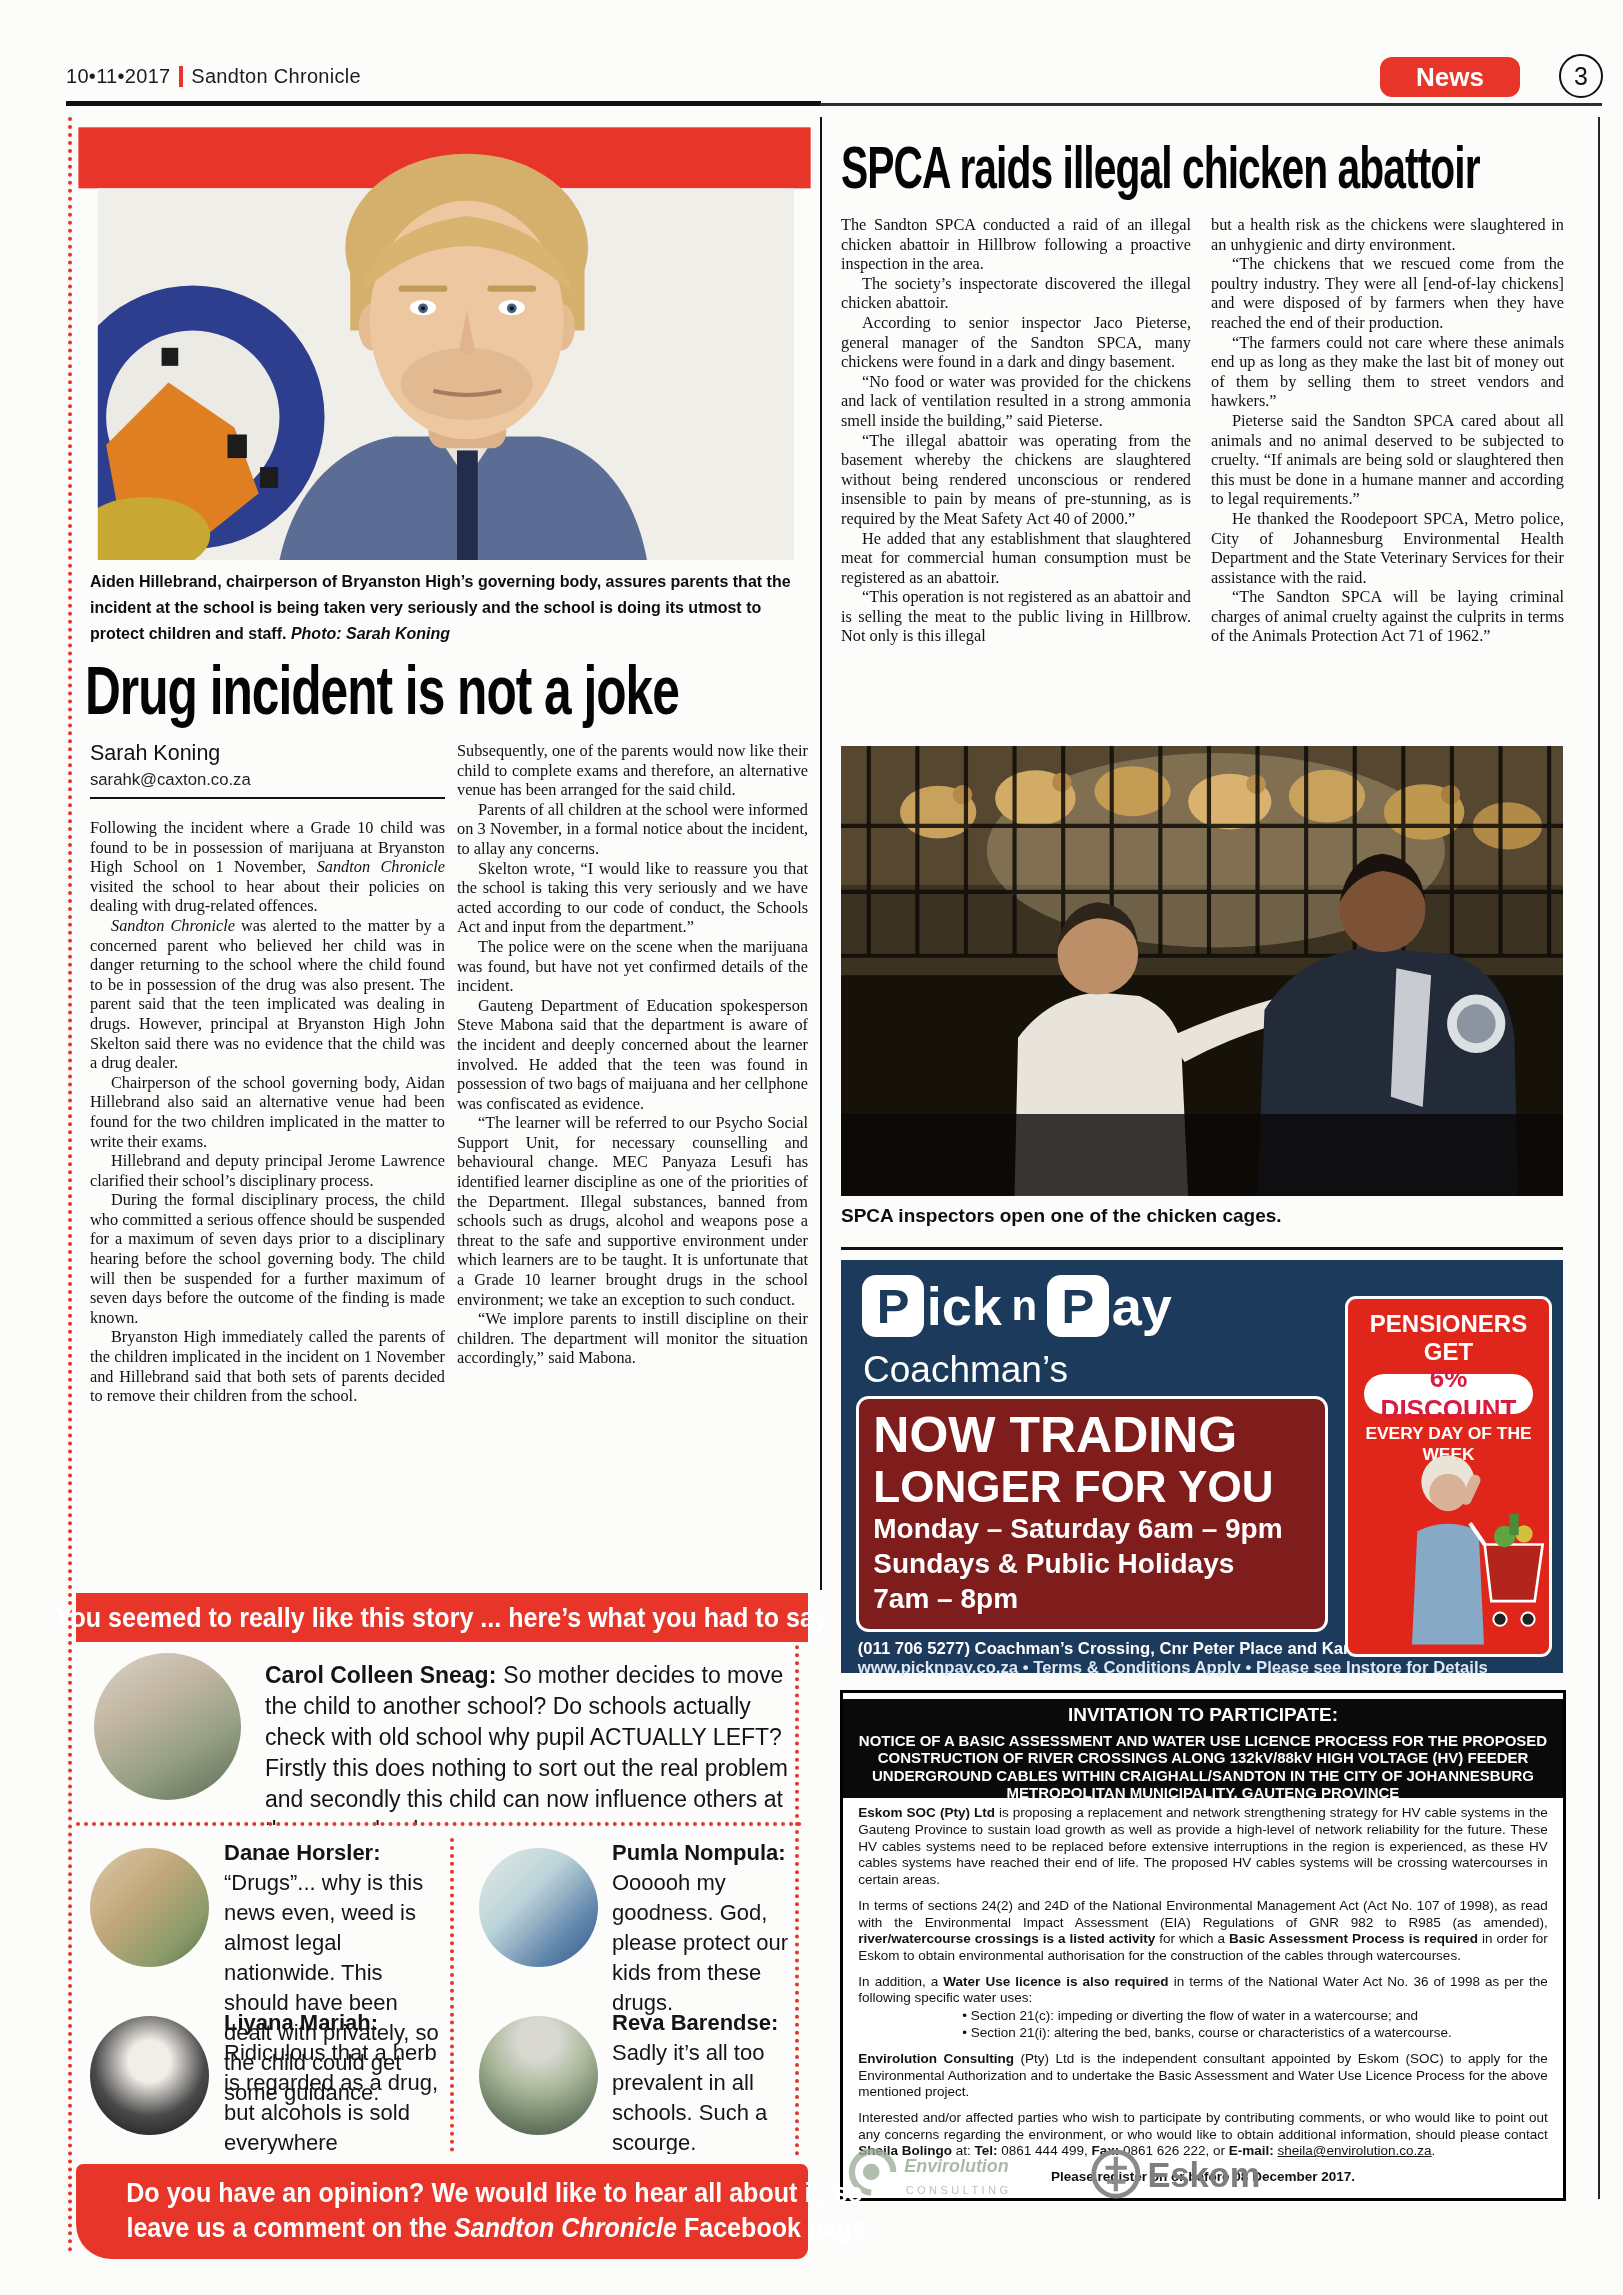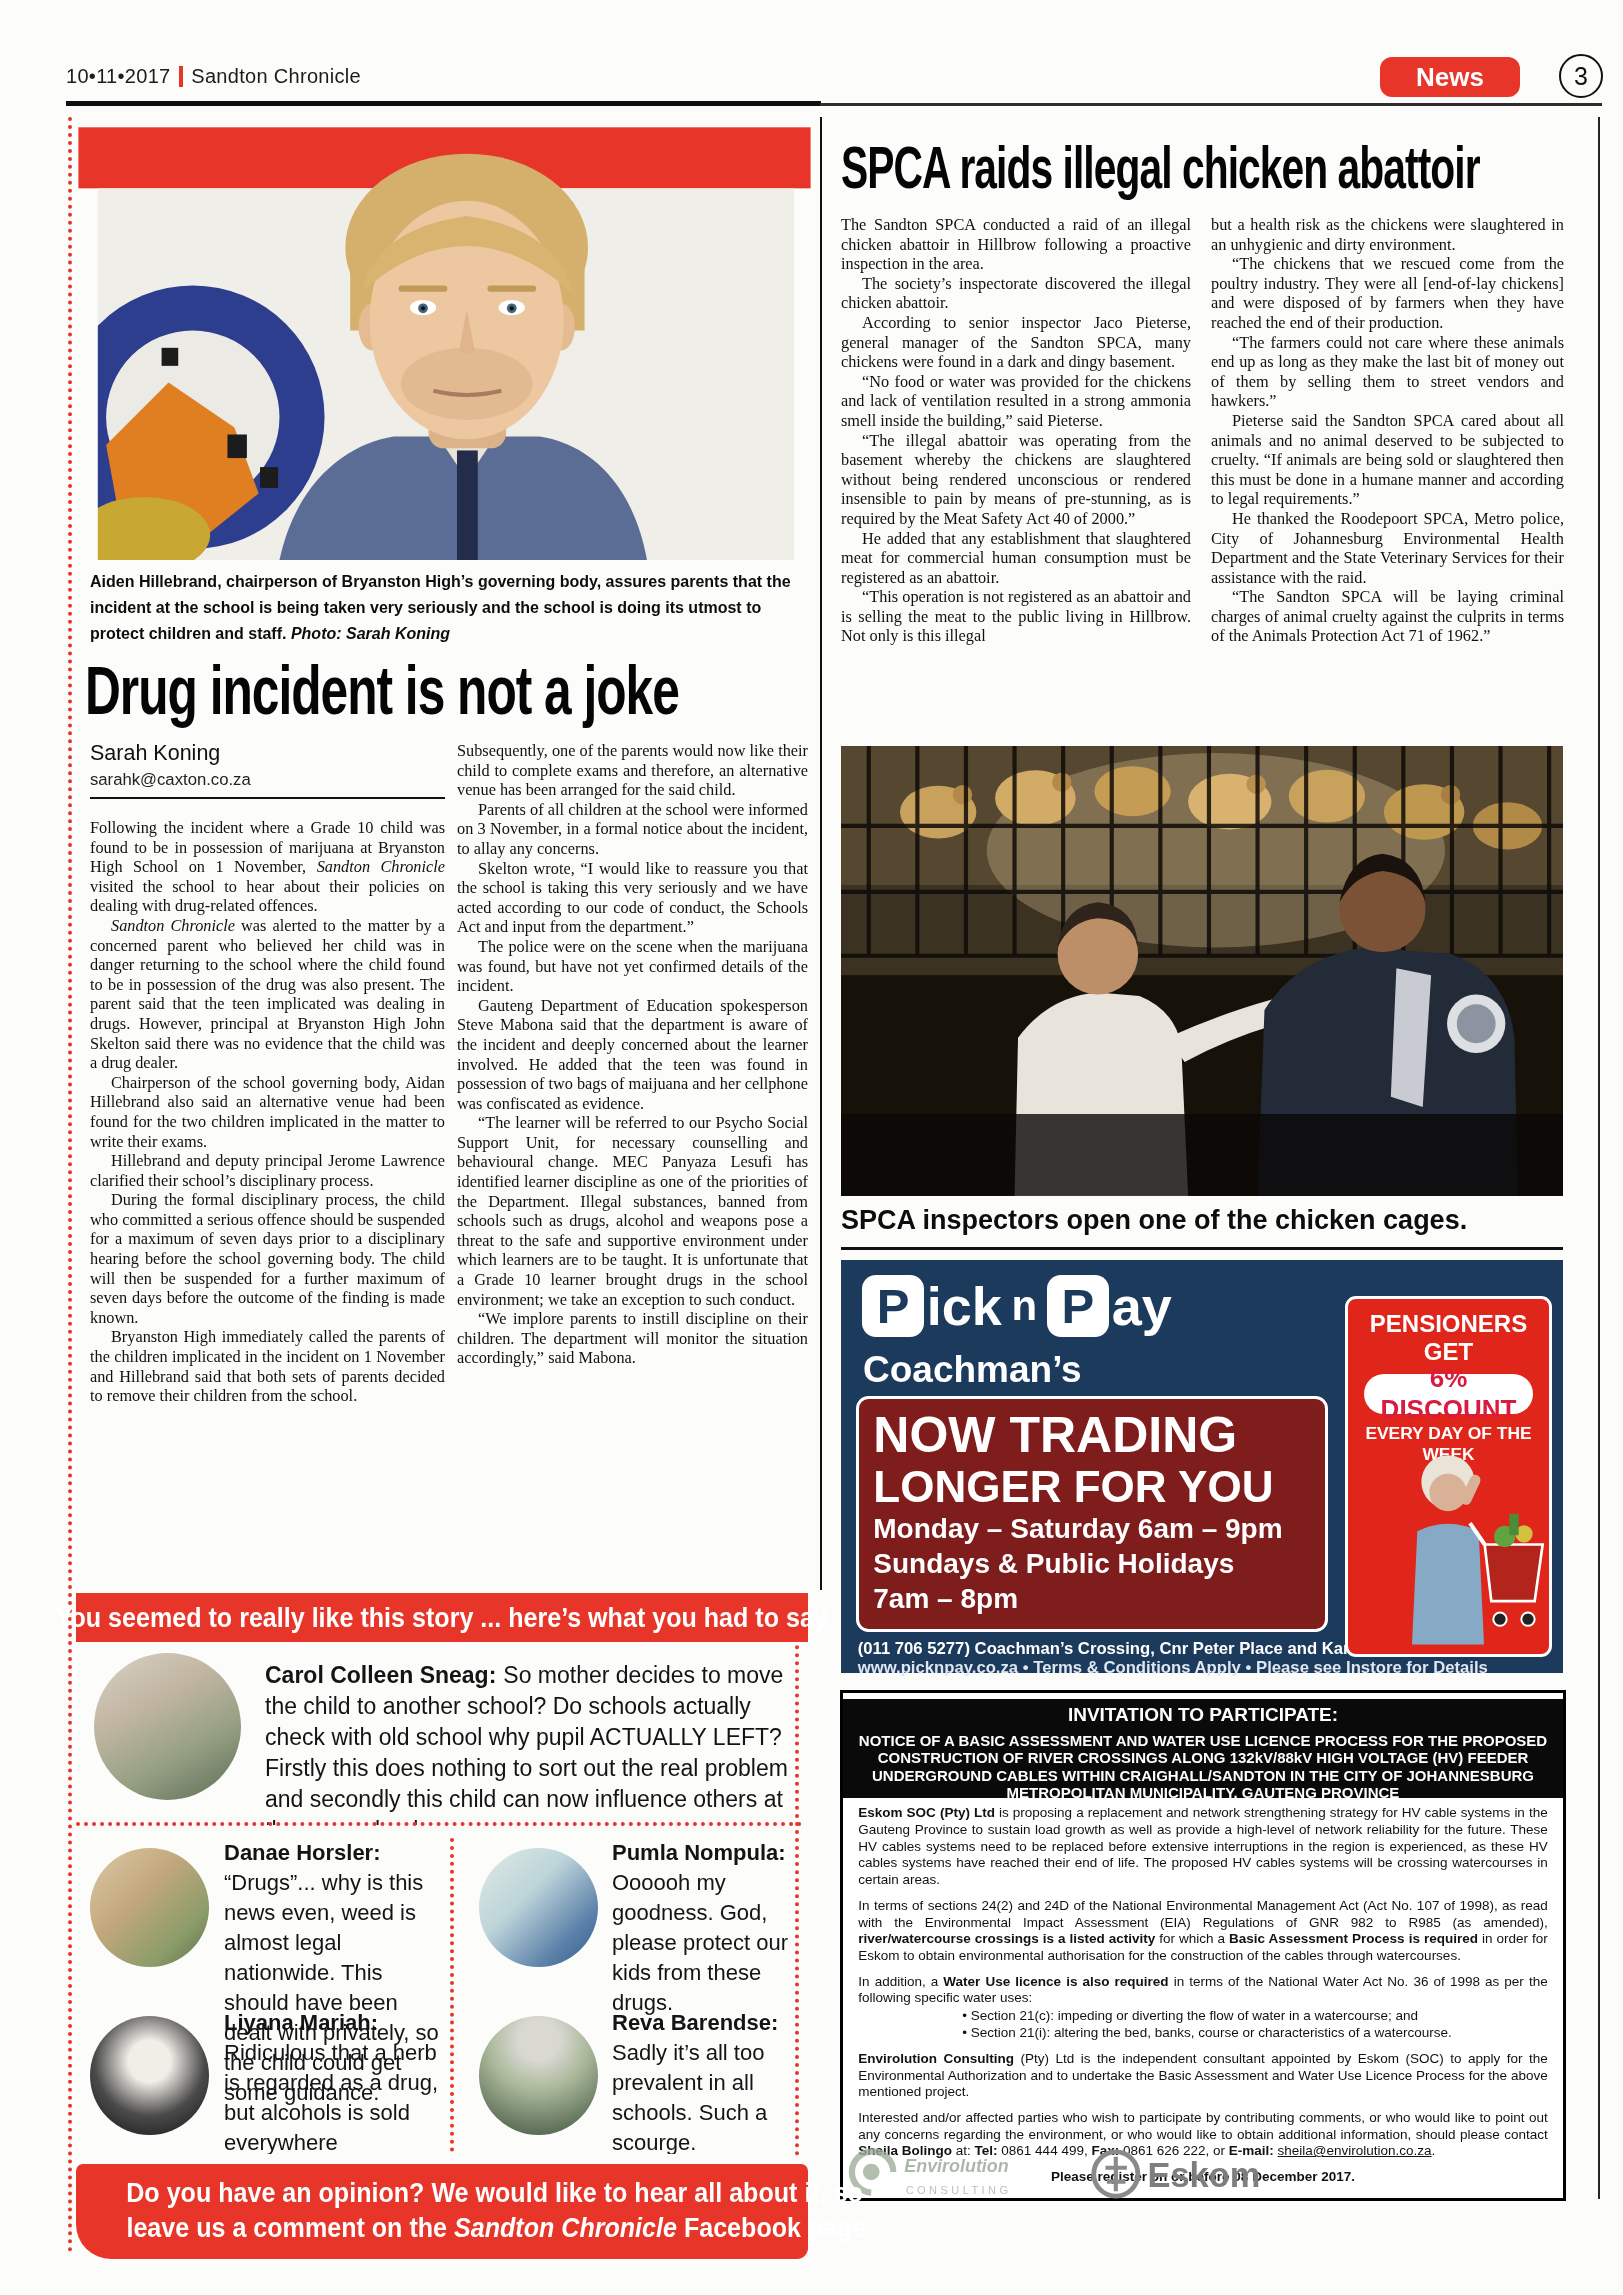--- a/index.html
+++ b/index.html
@@ -34,29 +34,29 @@
   .serifcol p{margin:0;text-indent:21px;}
   .serifcol p:first-child{text-indent:0;}
   .drug-c1{left:90px;top:818px;width:355px;height:769px;}
   .drug-c2{left:457px;top:741px;width:351px;height:845px;}
   
   .spca-headline{left:841px;top:133px;width:726px;font-size:60px;font-weight:800;letter-spacing:-1.4px;white-space:nowrap;color:#050505;}
   .spca-headline .cond{transform:scaleX(.68);}
   .spca-c1{left:841px;top:215px;width:350px;height:526px;}
   .spca-c2{left:1211px;top:215px;width:353px;height:526px;}
   .chicken-photo{left:841px;top:746px;width:722px;height:450px;}
-  .spca-caption{left:841px;top:1205px;width:722px;font-size:27px;font-weight:bold;color:#0d0d0d;}
+  .spca-caption{left:841px;top:1205px;width:722px;font-size:19px;font-weight:bold;color:#0d0d0d;}
   .spca-rule{left:841px;top:1247px;width:722px;height:2.8px;background:#111;}
   
   .pnp{left:841px;top:1260px;width:722px;height:413px;background:#1c3a5c;}
   .pnp-logo{position:absolute;left:21px;top:15.3px;display:flex;align-items:center;}
   .ptile{width:62px;height:62px;background:#fff;border-radius:14px;color:#1c3a5c;font-size:49px;font-weight:800;display:flex;align-items:center;justify-content:center;}
   .pword{color:#fff;font-size:54px;font-weight:800;margin-left:2.8px;margin-right:9.7px;}
   .pn{color:#fff;font-size:42px;font-weight:800;margin-right:9.7px;}
-  .pnp-store{position:absolute;left:22px;top:89px;color:#fff;font-size:37px;font-weight:bold;}
+  .pnp-store{position:absolute;left:22px;top:89px;color:#fff;font-size:37px;font-weight:normal;}
   .pnp-redbox{position:absolute;left:15.3px;top:136px;width:472px;height:236px;background:#7f1d1d;border:3.5px solid #fff;border-radius:12.5px;color:#fff;padding:9.7px 14px;box-sizing:border-box;}
   .pnp-main1{font-size:50px;font-weight:800;line-height:53px;white-space:nowrap;}
   .pnp-main2{font-size:44px;font-weight:800;line-height:49px;white-space:nowrap;}
   .pnp-hours{font-size:28px;font-weight:bold;line-height:35px;white-space:nowrap;}
   .pnp-contact1{position:absolute;left:16.7px;top:379px;color:#fff;font-size:16.7px;font-weight:bold;white-space:nowrap;}
   .pnp-contact2{position:absolute;left:16.7px;top:398px;color:#dfe8f2;font-size:16.7px;font-weight:bold;white-space:nowrap;}
   .pnp-pens{position:absolute;left:504px;top:36px;width:207px;height:361px;background:#e0251b;border:3.5px solid #fff;border-radius:11px;box-sizing:border-box;text-align:center;color:#fff;overflow:hidden;}
   .pens1{margin-top:11px;font-size:24px;font-weight:800;}
   .pens-pill{margin:8.3px auto 0;width:169px;height:40px;background:#fff;border-radius:21px;color:#d81b3e;font-size:26px;font-weight:800;display:flex;align-items:center;justify-content:center;}
   .pens3{margin-top:8.3px;font-size:17.4px;font-weight:800;}

